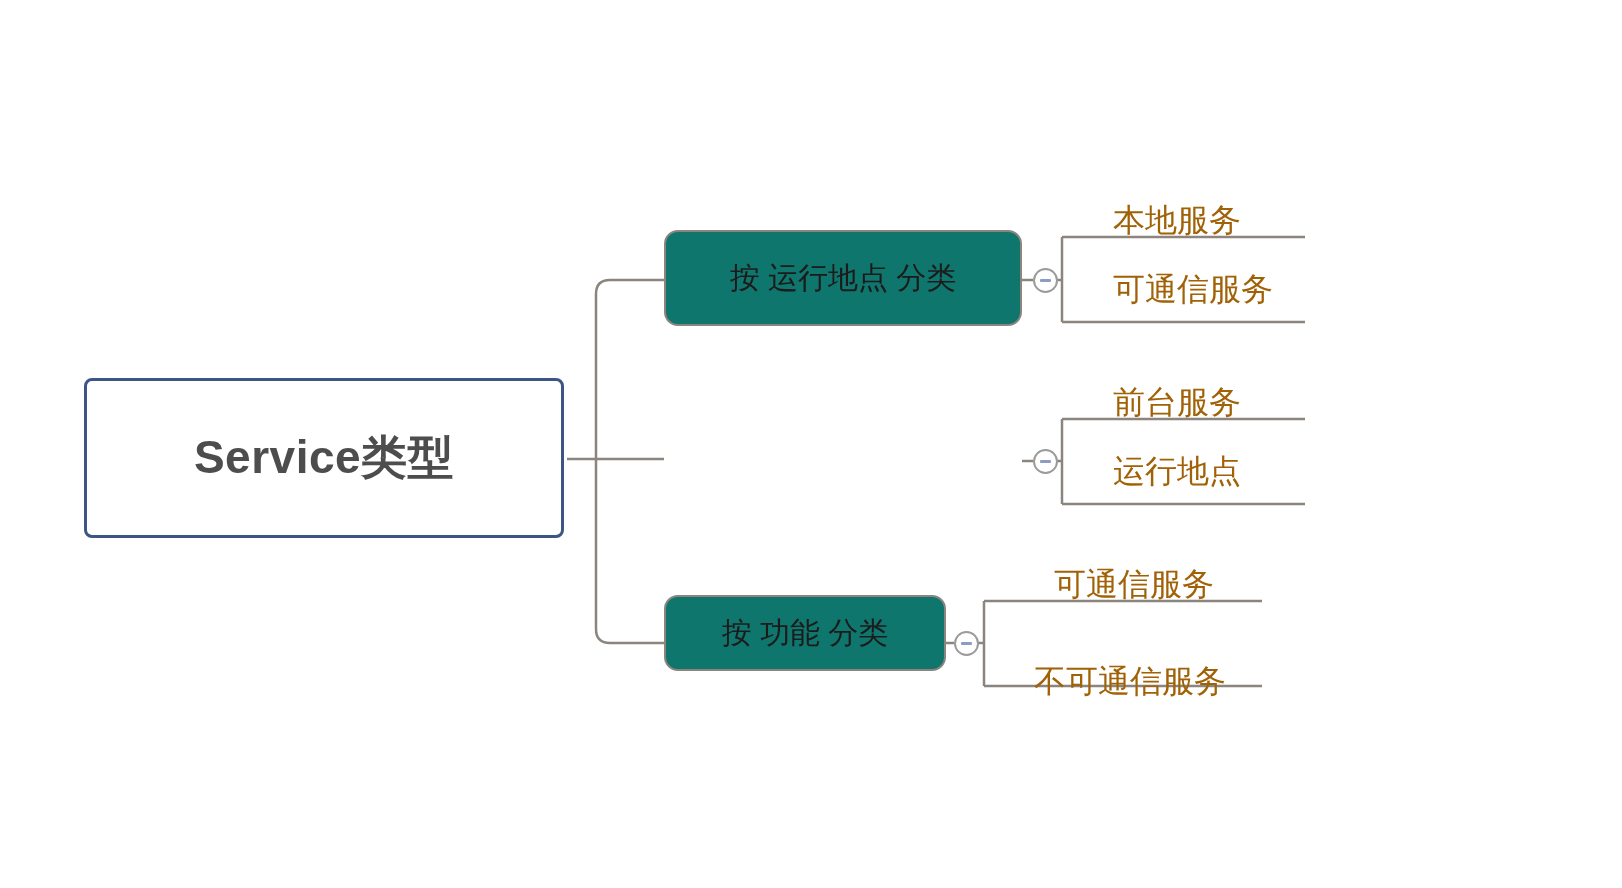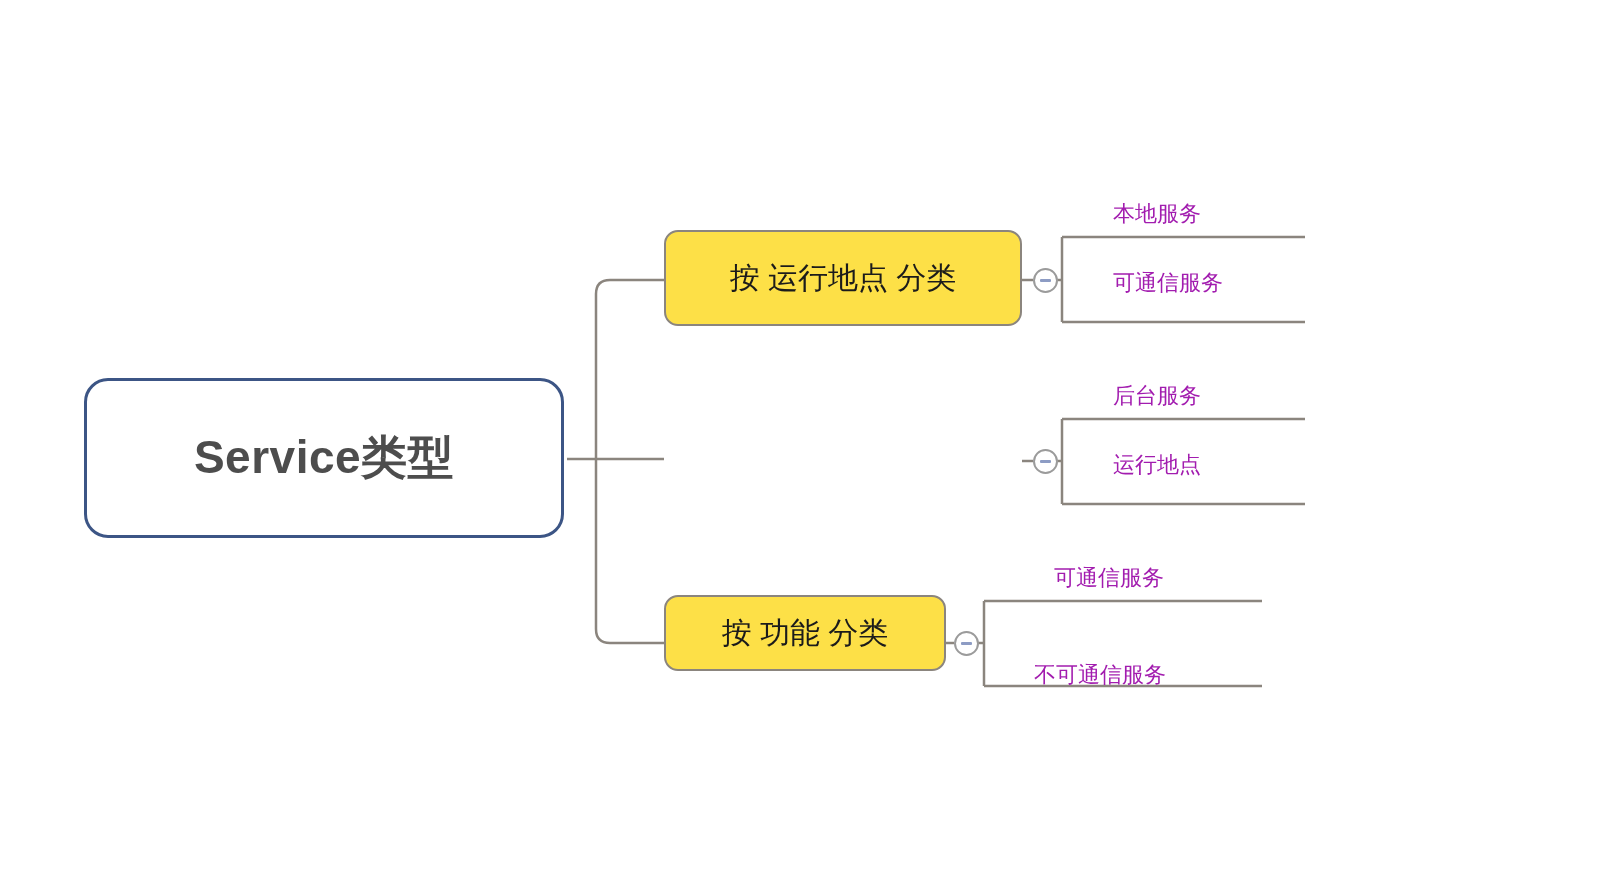--- a/index.html
+++ b/index.html
@@ -28,41 +28,41 @@
 
   
   .root-node {
     position: absolute;
     left: 84px;
     top: 378px;
     width: 480px;
     height: 160px;
     box-sizing: border-box;
     border: 3px solid #3c5585;
-    border-radius: 24px;
+    border-radius: 8px;
     background: #ffffff;
     display: flex;
     align-items: center;
     justify-content: center;
   }
   .root-label {
     font-size: 46px;
     font-weight: bold;
     color: #4d4d4d;
     letter-spacing: 0.5px;
     white-space: nowrap;
   }
 
   
   .branch-node {
     position: absolute;
     box-sizing: border-box;
     border: 2.5px solid #8b857e;
     border-radius: 14px;
-    background: #fde047;
+    background: #0f766e;
     display: flex;
     align-items: center;
     justify-content: center;
   }
   .branch-label {
     font-size: 30px;
     color: #1b1b1b;
     white-space: nowrap;
   }
 
@@ -84,22 +84,22 @@
     display: block;
     width: 11px;
     height: 3px;
     background: #8d9cc4;
     border-radius: 1px;
   }
 
   
   .leaf-label {
     position: absolute;
-    font-size: 22px;
-    color: #a21caf;
+    font-size: 32px;
+    color: #a16207;
     white-space: nowrap;
   }
 </style>
 </head>
 <body>
 
 <div id="canvas">
 
   <svg id="wires" viewBox="0 0 1622 888" xmlns="http://www.w3.org/2000/svg">
     <g fill="none" stroke="#8b857e" stroke-width="2.5" stroke-linecap="butt">
@@ -144,21 +144,21 @@
   </div>
   <div class="toggle-circle" style="left:1033px; top:268px;">
     <span class="toggle-minus"></span>
   </div>
   <span class="leaf-label" style="left:1113px; top:199px;">本地服务</span>
   <span class="leaf-label" style="left:1113px; top:268px;">可通信服务</span>
 
   <div class="toggle-circle" style="left:1033px; top:449px;">
     <span class="toggle-minus"></span>
   </div>
-  <span class="leaf-label" style="left:1113px; top:381px;">后台服务</span>
+  <span class="leaf-label" style="left:1113px; top:381px;">前台服务</span>
   <span class="leaf-label" style="left:1113px; top:450px;">运行地点</span>
 
   <div class="branch-node" style="left:664px; top:595px; width:282px; height:76px;">
     <span class="branch-label">按 功能 分类</span>
   </div>
   <div class="toggle-circle" style="left:954px; top:631px;">
     <span class="toggle-minus"></span>
   </div>
   <span class="leaf-label" style="left:1034px; top:563px;margin-left:20px;">可通信服务</span>
   <span class="leaf-label" style="left:1034px; top:660px;">不可通信服务</span>

